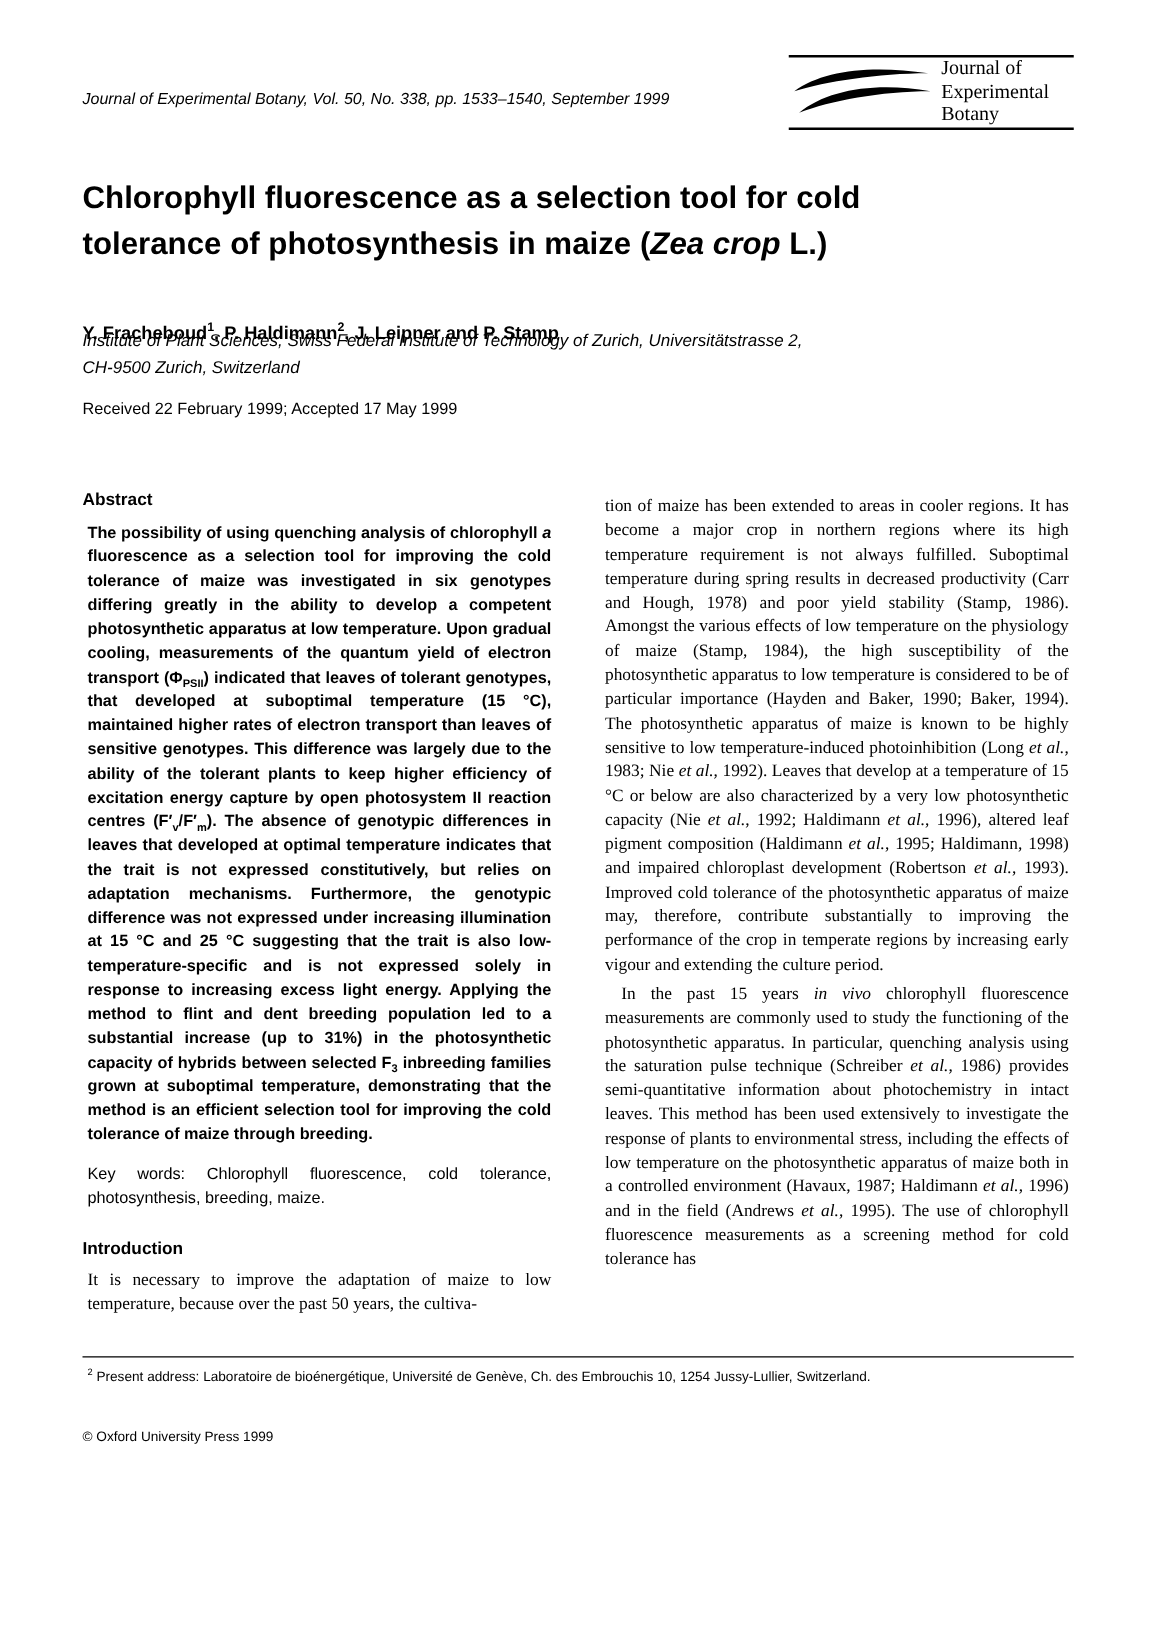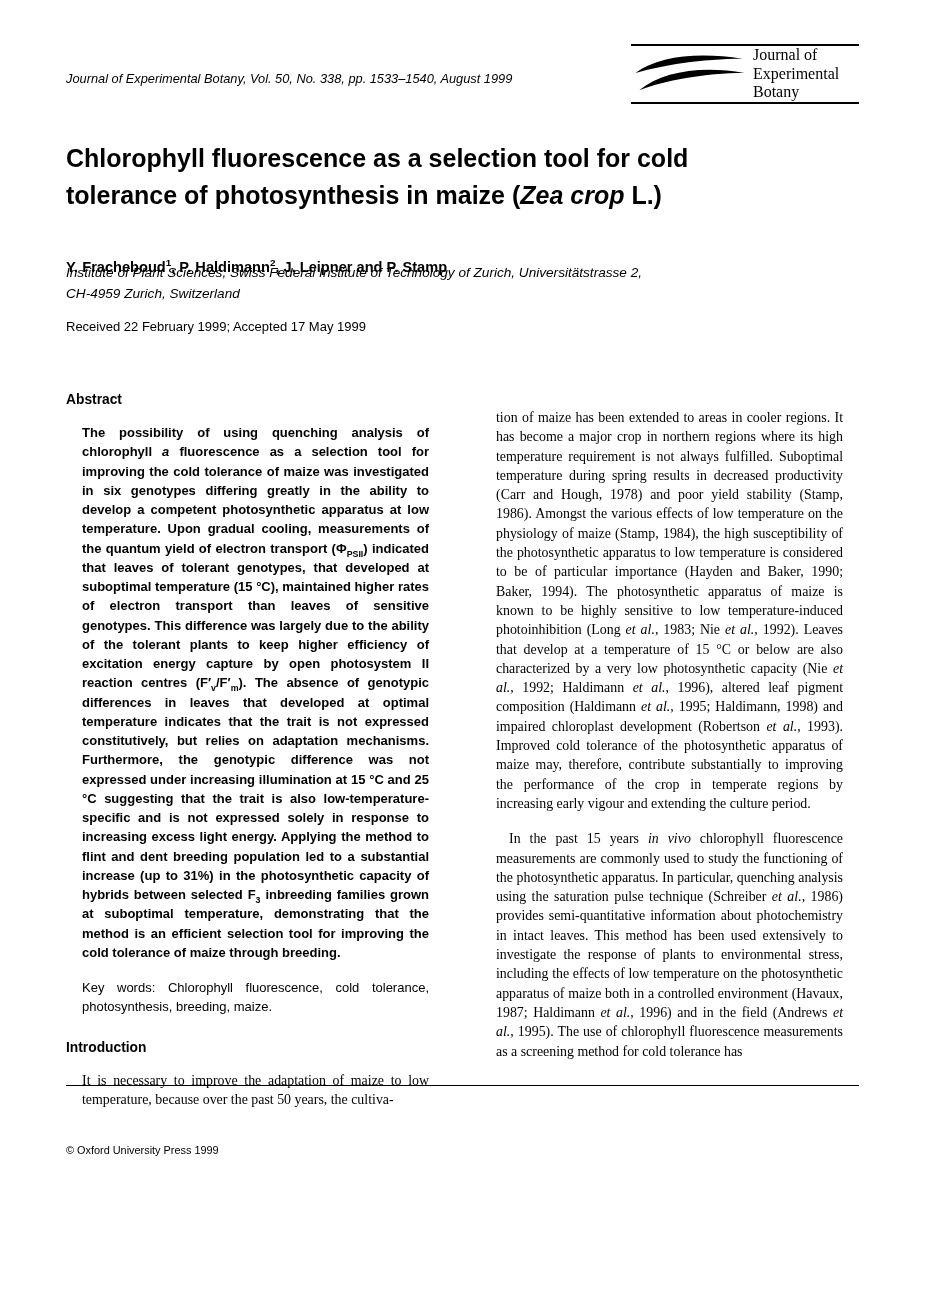--- a/index.html
+++ b/index.html
@@ -5,21 +5,21 @@
   * { margin: 0; padding: 0; box-sizing: border-box; }
   html, body { background: #ffffff; }
   body {
     width: 925px; height: 1309px;
     position: relative;
     font-family: "Liberation Sans", sans-serif;
     color: #000;
     overflow: hidden;
   }
   .abs { position: absolute; }
-  p { margin: 16px; }
+  p { margin: 4px; }
   sup { font-size: 68%; vertical-align: super; line-height: 0; }
   sub { font-size: 68%; vertical-align: sub; line-height: 0; }
 
   .citation {
     left: 66px; top: 71px;
     font-style: italic;
     font-size: 12.8px;
     white-space: nowrap;
   }
 
@@ -63,21 +63,21 @@
 
   .footrule { left: 66px; top: 1085px; width: 793px; height: 1px; background: #000; }
   .footnotes { left: 66px; top: 1091px; width: 793px; font-size: 10.9px; line-height: 15.5px; }
   .copyright { left: 66px; top: 1144px; font-size: 10.9px; }
 </style>
 </head>
 <body>
 
 <div class="page">
 
-  <div class="abs citation">Journal of Experimental Botany, Vol. 50, No. 338, pp. 1533–1540, August 1999</div>
+  <div class="abs citation">Journal of Experimental Botany, Vol. 50, No. 338, pp. 1533–1540, September 1999</div>
 
   <div class="abs logo">
     <div class="logo-rule"></div>
     <div class="logo-body">
       <svg class="swoosh" viewBox="0 0 120 46" aria-hidden="true">
         <path d="M4 22 C28 4 70 0 116 7 C74 7 30 14 4 22 Z"></path>
         <path d="M8 40 C32 20 74 14 118 22 C76 22 34 30 8 40 Z"></path>
       </svg>
       <div class="logo-text">
         <div>Journal of</div>
@@ -90,21 +90,21 @@
 
   <h1 class="abs title">
     <span class="title-line">Chlorophyll fluorescence as a selection tool for cold</span>
     <span class="title-line">tolerance of photosynthesis in maize (<i>Zea crop</i> L.)</span>
   </h1>
 
   <div class="abs authors">Y. Fracheboud<sup>1</sup>, P. Haldimann<sup>2</sup>, J. Leipner and P. Stamp</div>
 
   <div class="abs affiliation">
     <div>Institute of Plant Sciences, Swiss Federal Institute of Technology of Zurich, Universitätstrasse 2,</div>
-    <div>CH-4959 Zurich, Switzerland</div>
+    <div>CH-9500 Zurich, Switzerland</div>
   </div>
 
   <div class="abs received">Received 22 February 1999; Accepted 17 May 1999</div>
 
   <div class="abs columns">
 
     <div class="col">
       <div class="section-heading">Abstract</div>
       <p class="abstract-body">The possibility of using quenching analysis of chlorophyll <i>a</i> fluorescence as a selection tool for improving the cold tolerance of maize was investigated in six genotypes differing greatly in the ability to develop a competent photosynthetic apparatus at low temperature. Upon gradual cooling, measurements of the quantum yield of electron transport (Φ<sub>PSII</sub>) indicated that leaves of tolerant genotypes, that developed at suboptimal temperature (15 °C), maintained higher rates of electron transport than leaves of sensitive genotypes. This difference was largely due to the ability of the tolerant plants to keep higher efficiency of excitation energy capture by open photosystem II reaction centres (F′<sub>v</sub>/F′<sub>m</sub>). The absence of genotypic differences in leaves that developed at optimal temperature indicates that the trait is not expressed constitutively, but relies on adaptation mechanisms. Furthermore, the genotypic difference was not expressed under increasing illumination at 15 °C and 25 °C suggesting that the trait is also low-temperature-specific and is not expressed solely in response to increasing excess light energy. Applying the method to flint and dent breeding population led to a substantial increase (up to 31%) in the photosynthetic capacity of hybrids between selected F<sub>3</sub> inbreeding families grown at suboptimal temperature, demonstrating that the method is an efficient selection tool for improving the cold tolerance of maize through breeding.</p>
       <p class="keywords">Key words: Chlorophyll fluorescence, cold tolerance, photosynthesis, breeding, maize.</p>
@@ -115,17 +115,18 @@
     <div class="col right-col">
       <p class="serif-text">tion of maize has been extended to areas in cooler regions. It has become a major crop in northern regions where its high temperature requirement is not always fulfilled. Suboptimal temperature during spring results in decreased productivity (Carr and Hough, 1978) and poor yield stability (Stamp, 1986). Amongst the various effects of low temperature on the physiology of maize (Stamp, 1984), the high susceptibility of the photosynthetic apparatus to low temperature is considered to be of particular importance (Hayden and Baker, 1990; Baker, 1994). The photosynthetic apparatus of maize is known to be highly sensitive to low temperature-induced photoinhibition (Long <i>et al.</i>, 1983; Nie <i>et al.</i>, 1992). Leaves that develop at a temperature of 15 °C or below are also characterized by a very low photosynthetic capacity (Nie <i>et al.</i>, 1992; Haldimann <i>et al.</i>, 1996), altered leaf pigment composition (Haldimann <i>et al.</i>, 1995; Haldimann, 1998) and impaired chloroplast development (Robertson <i>et al.</i>, 1993). Improved cold tolerance of the photosynthetic apparatus of maize may, therefore, contribute substantially to improving the performance of the crop in temperate regions by increasing early vigour and extending the culture period.</p>
       <p class="serif-text indent">In the past 15 years <i>in vivo</i> chlorophyll fluorescence measurements are commonly used to study the functioning of the photosynthetic apparatus. In particular, quenching analysis using the saturation pulse technique (Schreiber <i>et al.</i>, 1986) provides semi-quantitative information about photochemistry in intact leaves. This method has been used extensively to investigate the response of plants to environmental stress, including the effects of low temperature on the photosynthetic apparatus of maize both in a controlled environment (Havaux, 1987; Haldimann <i>et al.</i>, 1996) and in the field (Andrews <i>et al.</i>, 1995). The use of chlorophyll fluorescence measurements as a screening method for cold tolerance has</p>
     </div>
 
   </div>
 
   <div class="abs footrule"></div>
 
   <div class="abs footnotes">
+    <p class="footnote"><sup>2</sup> Present address: Laboratoire de bioénergétique, Université de Genève, Ch. des Embrouchis 10, 1254 Jussy-Lullier, Switzerland.</p>
   </div>
 
   <div class="abs copyright">© Oxford University Press 1999</div>
 
 </div>
 
 </body></html>

